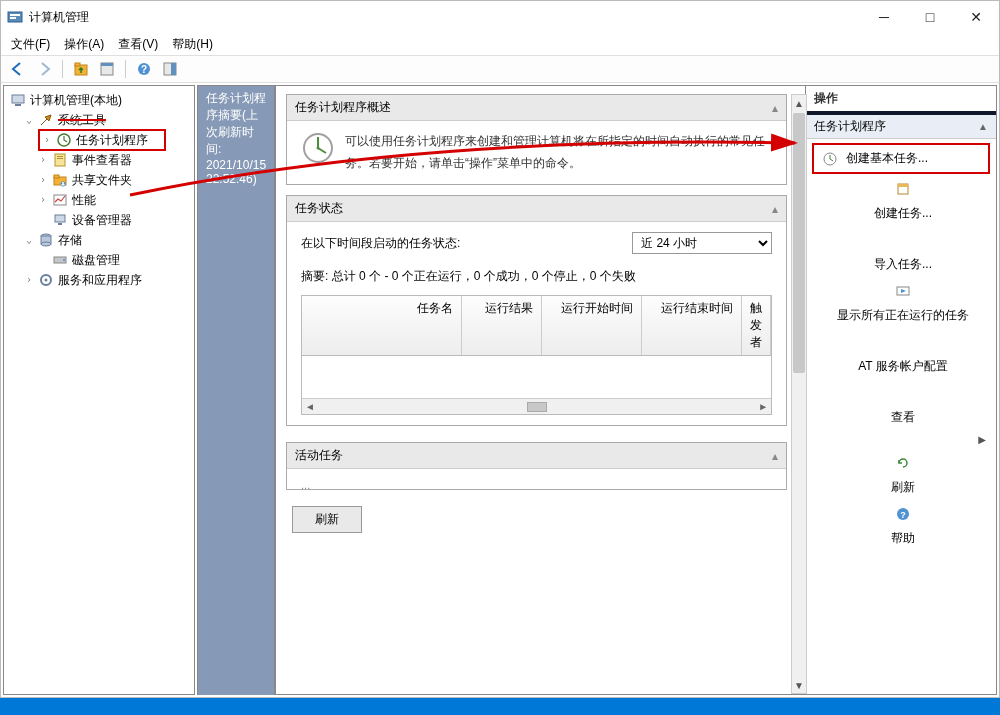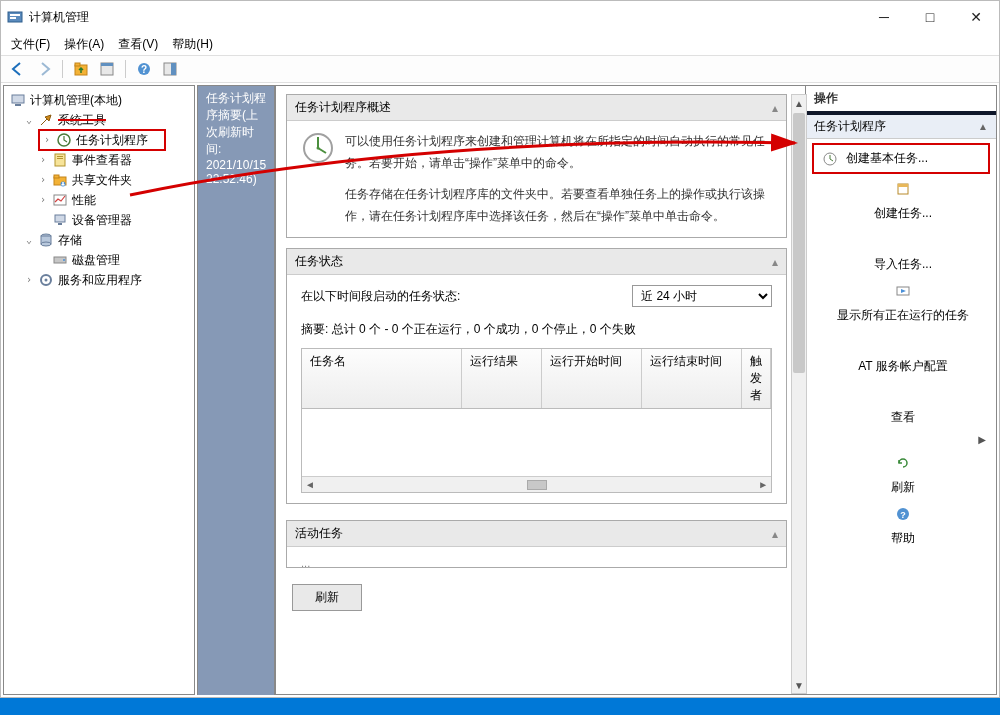--- a/index.html
+++ b/index.html
@@ -44,21 +44,21 @@
   .vsb .arrow { position: absolute; left: 0; right: 0; height: 16px; display: flex; align-items: center; justify-content: center; font-size: 10px; color: #555; }
 
   .group { border: 1px solid #aaa; }
   .group-header { background: #e9e9e9; border-bottom: 1px solid #ccc; font-size: 12px; padding: 4px 8px; display: flex; justify-content: space-between; align-items: center; }
   .group-body { padding: 10px 14px; font-size: 12px; background: #fff; }
   .overview .ico-clock { float: left; margin-right: 10px; }
   .overview p { line-height: 1.8; color: #333; }
   .status-row { display: flex; align-items: center; gap: 12px; margin-bottom: 14px; }
   .status-row .lbl { flex: 1; }
   select { font-size: 12px; padding: 2px 4px; width: 140px; background: #fff; border: 1px solid #999; }
-  .task-table { border: 1px solid #bbb; height: 145px; overflow: auto; position: relative; }
+  .task-table { border: 1px solid #bbb; height: 120px; overflow: auto; position: relative; text-align: right; }
   .task-table .thead { display: flex; background: linear-gradient(#fdfdfd,#ededed); border-bottom: 1px solid #bbb; font-size: 12px; }
   .task-table .th { padding: 4px 8px; border-right: 1px solid #ccc; }
   .task-table .hsb { position: absolute; bottom: 0; left: 0; right: 0; height: 16px; background: #f0f0f0; border-top: 1px solid #ccc; display: flex; justify-content: space-between; align-items: center; font-size: 10px; color: #666; padding: 0 3px; }
   .task-table .hsb .hthumb { width: 20px; height: 10px; background: #c8c8c8; border: 1px solid #aaa; }
   .footer-row { display: flex; align-items: center; justify-content: space-between; padding: 6px 6px 0 6px; }
   .footer-row button { font-size: 12px; padding: 4px 22px; background: #e9e9e9; border: 1px solid #999; }
 
   .right { width: 192px; border: 1px solid #888; margin: 2px 2px 2px 0; display: flex; flex-direction: column; background: #fff; }
   .right-head { background: #fff; border-bottom: 4px solid #0f172a; font-size: 12px; font-weight: bold; padding: 4px 8px; color: #333; }
   .right-sub { background: #e9eef6; font-size: 12px; padding: 3px 8px; display: flex; justify-content: space-between; align-items: center; border-bottom: 1px solid #ccc; }
@@ -263,21 +263,20 @@
             </div>
             <div class="group-body overview">
               <span class="ico-clock">
                 <svg width="34" height="34" viewBox="0 0 34 34">
                     <circle cx="17" cy="17" r="14" fill="#fff" stroke="#a0a0a0" stroke-width="2"></circle>
                     <path d="M17 6 L17 17 L25 22" stroke="#4b8f3e" stroke-width="2" fill="none"></path>
                     <circle cx="17" cy="17" r="1.5" fill="#4b8f3e"></circle>
                   </svg>
               </span>
               <p>可以使用任务计划程序来创建和管理计算机将在所指定的时间自动执行的常见任务。若要开始，请单击“操作”菜单中的命令。</p>
-              <p style="margin-top:10px; margin-left:44px;">任务存储在任务计划程序库的文件夹中。若要查看单独任务上的操作或执行该操作，请在任务计划程序库中选择该任务，然后在“操作”菜单中单击命令。</p>
             </div>
           </div>
 
           <div class="group">
             <div class="group-header">
               <span>任务状态</span>
               <span style="color:#888">▴</span>
             </div>
             <div class="group-body">
               <div class="status-row">

